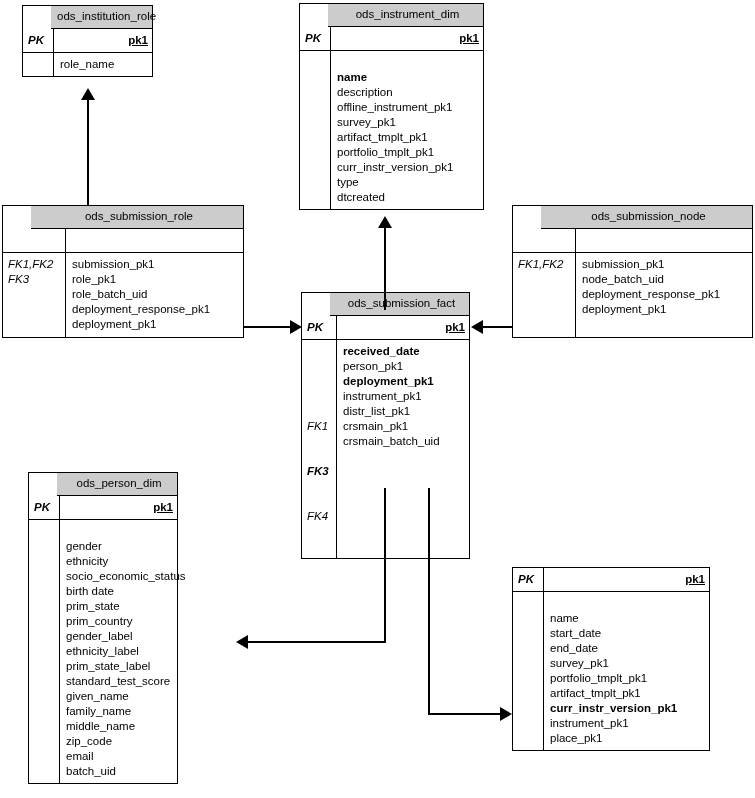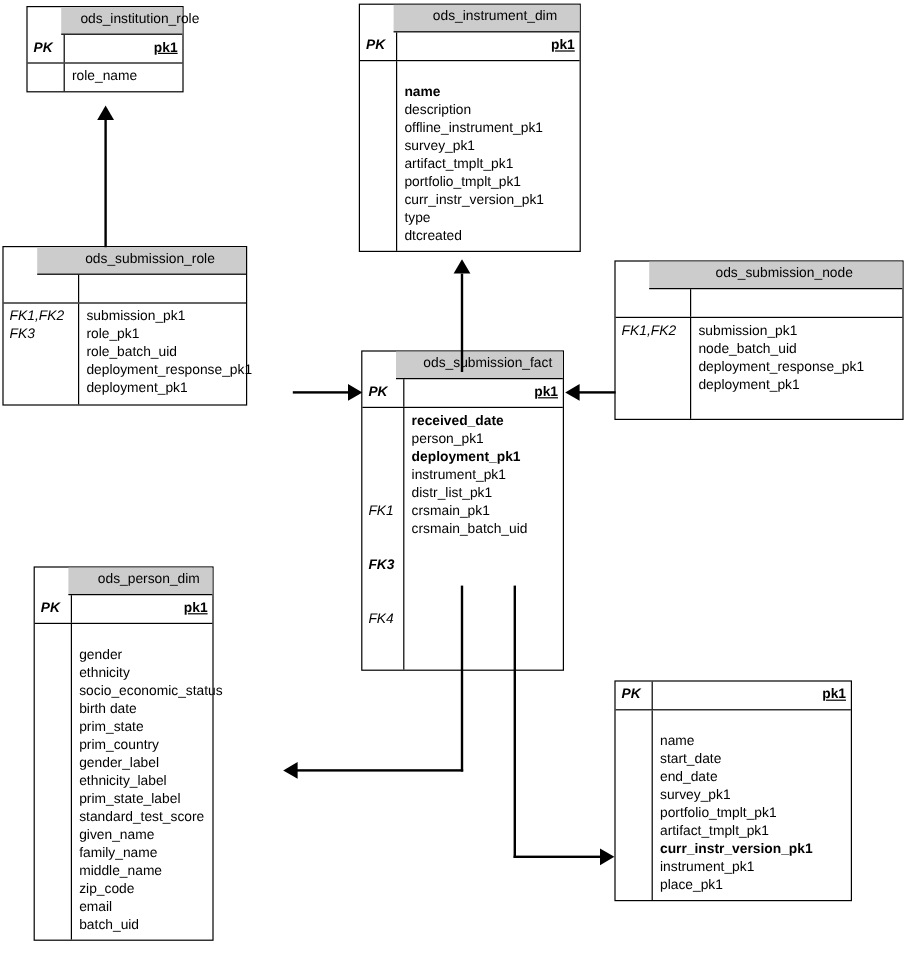--- a/index.html
+++ b/index.html
@@ -3,21 +3,21 @@
 <meta charset="utf-8">
 <style>
   html,body{margin:0;padding:0;background:#fff;}
   body{font-family:"Liberation Sans", sans-serif;}
   #canvas{position:relative;width:755px;height:798px;background:#fff;overflow:hidden;}
 
   .entity{position:absolute;border:1px solid #000;background:#fff;box-sizing:border-box;}
   .ent-title{
     background:#cccccc;border-bottom:1px solid #000;
     text-align:center;font-size:11.5px;color:#000;
-    padding:4px 2px 5px 16px;line-height:13px;box-sizing:border-box;margin-left:28px;
+    padding:4px 2px 5px 6px;line-height:13px;box-sizing:border-box;margin-left:28px;
   }
   .ent-section{display:flex;box-sizing:border-box;}
   .ent-section + .ent-section{border-top:1px solid #000;}
   .col-key{
     box-sizing:border-box;border-right:1px solid #000;
     font-size:11.5px;line-height:15px;color:#000;
     padding:4px 4px 4px 5px;white-space:pre;flex:0 0 auto;font-style:italic;
   }
   .col-fields{
     box-sizing:border-box;font-size:11.5px;line-height:15px;color:#000;
@@ -76,42 +76,42 @@
         <div class="fld">survey_pk1</div>
         <div class="fld">artifact_tmplt_pk1</div>
         <div class="fld">portfolio_tmplt_pk1</div>
         <div class="fld">curr_instr_version_pk1</div>
         <div class="fld">type</div>
         <div class="fld">dtcreated</div>
       </div>
     </div>
   </div>
 
-  <div class="entity" style="left:2px;top:205px;width:204px;">
+  <div class="entity" style="left:2px;top:205px;width:242px;">
     <div class="ent-title">ods_submission_role</div>
     <div class="ent-section" style="height:23px;">
       <div class="col-key" style="width:63px;font-weight:bold;">&nbsp;</div>
       <div class="col-fields">
         <div class="fld pk-name"></div>
       </div>
     </div>
     <div class="ent-section" style="min-height:85px;">
       <div class="col-key" style="width:63px;">FK1,FK2
 FK3</div>
       <div class="col-fields">
         <div class="fld">submission_pk1</div>
         <div class="fld">role_pk1</div>
         <div class="fld">role_batch_uid</div>
         <div class="fld">deployment_response_pk1</div>
         <div class="fld">deployment_pk1</div>
       </div>
     </div>
   </div>
 
-  <div class="entity" style="left:512px;top:217px;width:241px;">
+  <div class="entity" style="left:512px;top:205px;width:241px;">
     <div class="ent-title">ods_submission_node</div>
     <div class="ent-section" style="height:23px;">
       <div class="col-key" style="width:63px;font-weight:bold;">&nbsp;</div>
       <div class="col-fields">
         <div class="fld pk-name"></div>
       </div>
     </div>
     <div class="ent-section" style="min-height:85px;">
       <div class="col-key" style="width:63px;">FK1,FK2</div>
       <div class="col-fields">

